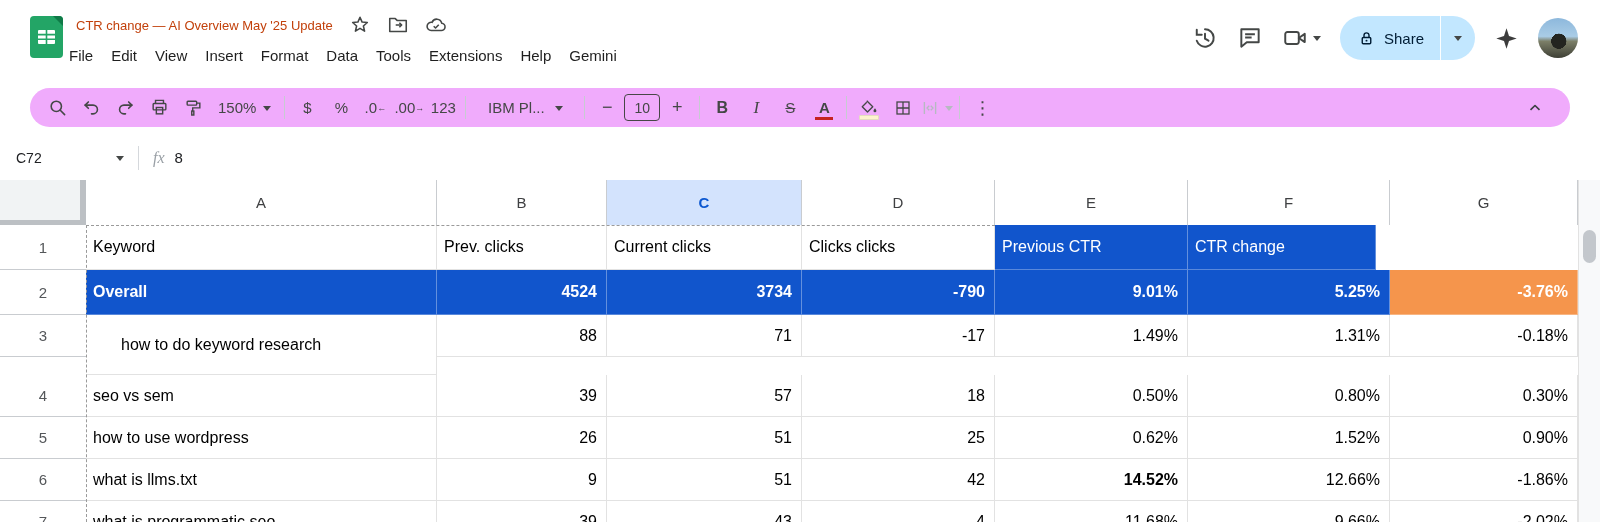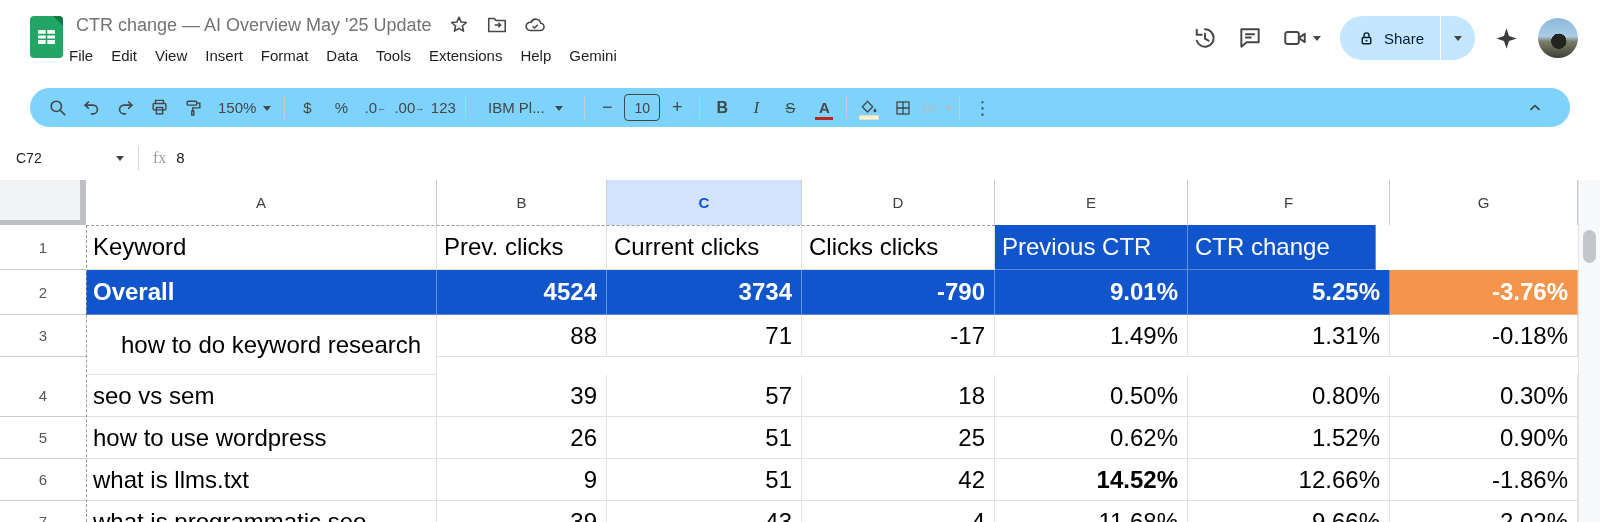--- a/index.html
+++ b/index.html
@@ -8,41 +8,41 @@
   svg{display:block;}
 
   
   .topbar{position:absolute;left:0;top:0;width:1600px;height:80px;background:#fff;}
   .logo{position:absolute;left:30px;top:16px;width:33px;height:42px;background:#23a566;
         border-radius:4px;display:flex;align-items:center;justify-content:center;}
   .logo::before{content:"";position:absolute;right:0;top:0;border-style:solid;
         border-width:0 10px 10px 0;border-color:transparent #0f7a47 transparent transparent;
         border-top-right-radius:4px;}
   .title-row{position:absolute;left:76px;top:14px;display:flex;align-items:center;gap:16px;}
-  .doc-title{font-size:18px;color:#737373;white-space:nowrap;}
+  .doc-title{font-size:13px;color:#c2410c;white-space:nowrap;}
   .title-ico{width:22px;height:22px;cursor:pointer;}
   .menu-row{position:absolute;left:60px;top:45px;display:flex;justify-content:flex-end;}
   .menu-item{font-size:15px;padding:2px 9px;border-radius:6px;cursor:pointer;}
   .tb-right{position:absolute;right:22px;top:15px;height:46px;display:flex;align-items:center;gap:19px;}
   .tr-ico{width:26px;height:26px;cursor:pointer;}
   .cam-wrap{display:flex;align-items:center;gap:5px;cursor:pointer;}
   .caret{width:0;height:0;border:4.5px solid transparent;border-top:5.5px solid #444746;margin-top:5px;}
   .share{display:flex;align-items:stretch;height:44px;border-radius:22px;background:var(--share-bg,#c2e7ff);overflow:hidden;}
   .share-main{display:flex;align-items:center;gap:9px;padding:0 16px 0 18px;cursor:pointer;
       font-size:15px;font-weight:500;color:#001d35;}
   .share-div{width:1px;background:rgba(255,255,255,.95);}
   .share-caret{display:flex;align-items:center;justify-content:center;width:34px;cursor:pointer;}
   .sparkle{width:25px;height:25px;cursor:pointer;}
   .avatar{width:40px;height:40px;border-radius:50%;cursor:pointer;
      background:
        radial-gradient(circle at 52% 58%, #23241f 0 24%, rgba(0,0,0,0) 25%),
        linear-gradient(180deg,#8db8dc 0%,#a9cce6 46%,#7c7f68 58%,#3e3f35 100%);}
 
   
-  .toolbar{position:absolute;left:30px;top:88px;width:1540px;height:39px;background:#7dd3fc;
+  .toolbar{position:absolute;left:30px;top:88px;width:1540px;height:39px;background:#f0abfc;
      border-radius:20px;display:flex;align-items:center;padding:0 10px;box-sizing:border-box;
      color:#444746;}
   .tb-btn{min-width:34px;height:30px;display:flex;align-items:center;justify-content:center;
      border-radius:6px;cursor:pointer;font-size:15px;color:#444746;white-space:nowrap;}
   .tb-sep{width:1px;height:23px;background:#c7cbd2;margin:0 5px;}
   .tb-zoom{display:flex;align-items:center;gap:7px;padding:0 8px;}
   .tb-font{display:flex;align-items:center;gap:10px;padding:0 8px;min-width:92px;}
   .fs-box{width:34px;height:25px;border:1px solid #474747;border-radius:4px;display:flex;
      align-items:center;justify-content:center;font-size:14px;cursor:text;}
   .b-bold{font-weight:700;font-size:16px;}
@@ -55,39 +55,39 @@
   .mini{font-size:9px;vertical-align:-2px;}
   .dots{font-size:18px;letter-spacing:0;}
   .tb-collapse{margin-left:auto;margin-right:8px;}
 
   
   .fbar{position:absolute;left:0;top:135px;width:1600px;height:45px;background:#fff;
      border-bottom:1px solid #e3e5e8;display:flex;align-items:center;}
   .namebox{display:flex;align-items:center;justify-content:space-between;width:108px;
      padding:0 8px 0 16px;cursor:pointer;font-size:14px;color:#202124;}
   .f-sep{width:1px;height:24px;background:#d5d8dc;margin:0 6px;}
-  .fx{font-family:"Liberation Serif",serif;color:#9aa0a6;font-size:16px;margin:0 10px 0 8px;}
+  .fx{font-family:"Liberation Serif",serif;font-style:italic;color:#9aa0a6;font-size:16px;margin:0 10px 0 8px;}
   .fval{font-size:15px;color:#202124;}
   .summarize{position:absolute;right:53px;top:141px;height:34px;border-radius:17px;background:#eef0f5;
      display:flex;align-items:center;gap:9px;padding:0 16px;cursor:pointer;font-size:14px;color:#1f1f1f;}
 
   
   .grid{position:absolute;left:0;top:180px;width:1578px;height:342px;overflow:hidden;background:#fff;}
   .g-row{display:flex;}
   .g-cell{box-sizing:border-box;overflow:hidden;white-space:nowrap;display:flex;align-items:center;}
   .colhead{height:45px;background:#fff;border-right:1px solid #c9ccd0;justify-content:center;
      font-size:15px;color:#3f4042;cursor:pointer;}
   .colhead.sel{background:var(--sel-bg,#d3e3fd);color:#0b57d0;font-weight:700;}
   .corner{height:45px;background:#f1f3f4;position:relative;cursor:pointer;}
   .corner i{position:absolute;right:0;top:0;width:6px;height:100%;background:#bcc0c4;}
   .corner b{position:absolute;left:0;bottom:0;width:100%;height:5px;background:#bcc0c4;}
   .gutter{background:#fff;border-bottom:1px solid #c9ccd0;justify-content:center;
      font-size:15px;color:#54575a;cursor:pointer;}
   .cell{background:#fff;border-right:1px solid #e2e2e2;border-bottom:1px solid #e2e2e2;
-     font-size:24px;color:#000;padding:0 9px 0 7px;cursor:cell;}
+     font-size:16px;color:#000;padding:0 9px 0 7px;cursor:cell;}
   .c-left{justify-content:flex-start;}
   .c-right{justify-content:flex-end;}
   .c-bold{font-weight:700;}
   .c-blue{background:var(--blue,#1155cc);color:#fff;border-right:1px solid rgba(255,255,255,.35);
      border-bottom:1px solid rgba(255,255,255,.3);}
   .c-orange{background:var(--orange,#f5954c);color:#fff;border-right:1px solid rgba(255,255,255,.35);
      border-bottom:1px solid rgba(255,255,255,.3);}
   .dash-h{position:absolute;left:86px;top:45px;width:909px;border-top:1px dashed #9a9a9a;}
   .dash-v{position:absolute;left:86px;top:45px;height:297px;border-left:1px dashed #9a9a9a;}
 

